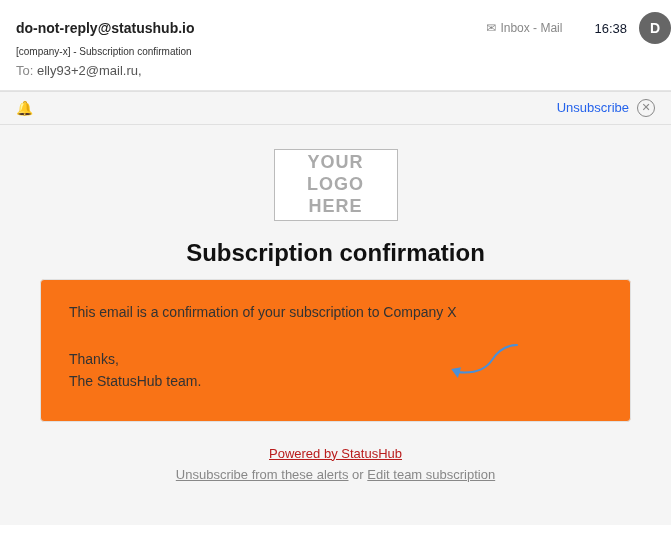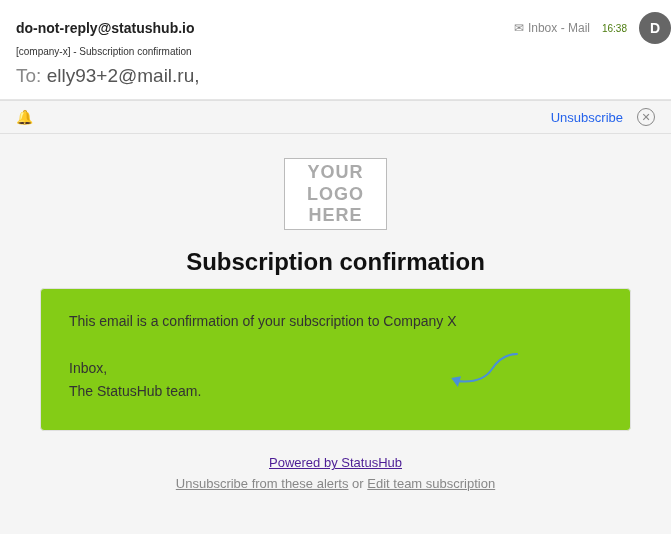--- a/index.html
+++ b/index.html
@@ -43,42 +43,43 @@
       color: #888;
       display: flex;
       align-items: center;
       gap: 4px;
     }
     .inbox-icon {
       font-size: 12px;
       color: #888;
     }
     .time-label {
-      font-size: 10px;
-      color: #4d7c0f;
+      font-size: 13px;
+      color: #0f172a;
+      margin-left: 20px;
     }
     .avatar {
       width: 32px;
       height: 32px;
       background: #666;
       border-radius: 50%;
       display: flex;
       align-items: center;
       justify-content: center;
       color: white;
       font-size: 14px;
       font-weight: 600;
     }
     .subject-line {
       font-size: 10px;
       color: #333;
       margin-bottom: 4px;
     }
     .header-meta {
-      font-size: 19px;
+      font-size: 13px;
       color: #555;
       line-height: 1.6;
     }
     .header-meta span.label {
       color: #888;
     }
     .mailing-list-bar {
       display: flex;
       justify-content: space-between;
       align-items: center;
@@ -93,21 +94,21 @@
       gap: 6px;
       font-size: 13px;
       color: #444;
     }
     .mailing-icon {
       font-size: 14px;
     }
     .mailing-actions {
       display: flex;
       align-items: center;
-      gap: 14px;
+      gap: 8px;
     }
     .unsubscribe-link {
       font-size: 13px;
       color: #2563eb;
       text-decoration: none;
       cursor: pointer;
     }
     .close-circle {
       width: 18px;
       height: 18px;
@@ -124,21 +125,21 @@
       background: #f5f5f5;
       padding: 24px 40px 24px 40px;
       min-height: 400px;
     }
     .logo-container {
       display: flex;
       justify-content: center;
       margin-bottom: 18px;
     }
     .logo-box {
-      width: 103px;
+      width: 124px;
       height: 72px;
       border: 1.5px solid #bbb;
       display: flex;
       align-items: center;
       justify-content: center;
       background: #fff;
     }
     .logo-text {
       font-size: 18px;
       font-weight: 700;
@@ -148,21 +149,21 @@
       letter-spacing: 1px;
     }
     .confirmation-title {
       font-size: 24px;
       font-weight: 700;
       color: #111;
       text-align: center;
       margin-bottom: 12px;
     }
     .content-card {
-      background: #84cc16;
+      background: #f97316;
       border: 1px solid #e0e0e0;
       border-radius: 4px;
       padding: 24px 28px 28px 28px;
       margin-bottom: 20px;
       position: relative;
     }
     .content-text {
       font-size: 14px;
       color: #333;
       margin-bottom: 28px;
@@ -177,21 +178,21 @@
       position: absolute;
       top: -8px;
       right: 80px;
     }
     .footer {
       text-align: center;
       padding-top: 4px;
     }
     .footer-main-link {
       font-size: 13px;
-      color: #4c1d95;
+      color: #b91c1c;
       text-decoration: underline;
       display: block;
       margin-bottom: 6px;
       cursor: pointer;
     }
     .footer-sub {
       font-size: 13px;
       color: #888;
     }
     .footer-sub a {
@@ -241,21 +242,21 @@
       <div class="logo-box">
         <div class="logo-text">YOUR<br>LOGO<br>HERE</div>
       </div>
     </div>
 
     <div class="confirmation-title">Subscription confirmation</div>
 
     <div class="content-card">
       <div class="content-text">This email is a confirmation of your subscription to Company X</div>
       <div class="thanks-block">
-        <div>Inbox,</div>
+        <div>Thanks,</div>
         <div>The StatusHub team.</div>
 
         <svg class="arrow-svg" width="80" height="40" viewBox="0 0 80 40">
           <path d="M75 5 Q60 5 50 20 Q40 35 15 32" stroke="#4a90d9" stroke-width="2" fill="none" stroke-linecap="round"></path>
           <polygon points="10,28 20,28 15,38" fill="#4a90d9" transform="rotate(-10, 15, 33)"></polygon>
         </svg>
       </div>
     </div>
 
     <div class="footer">

